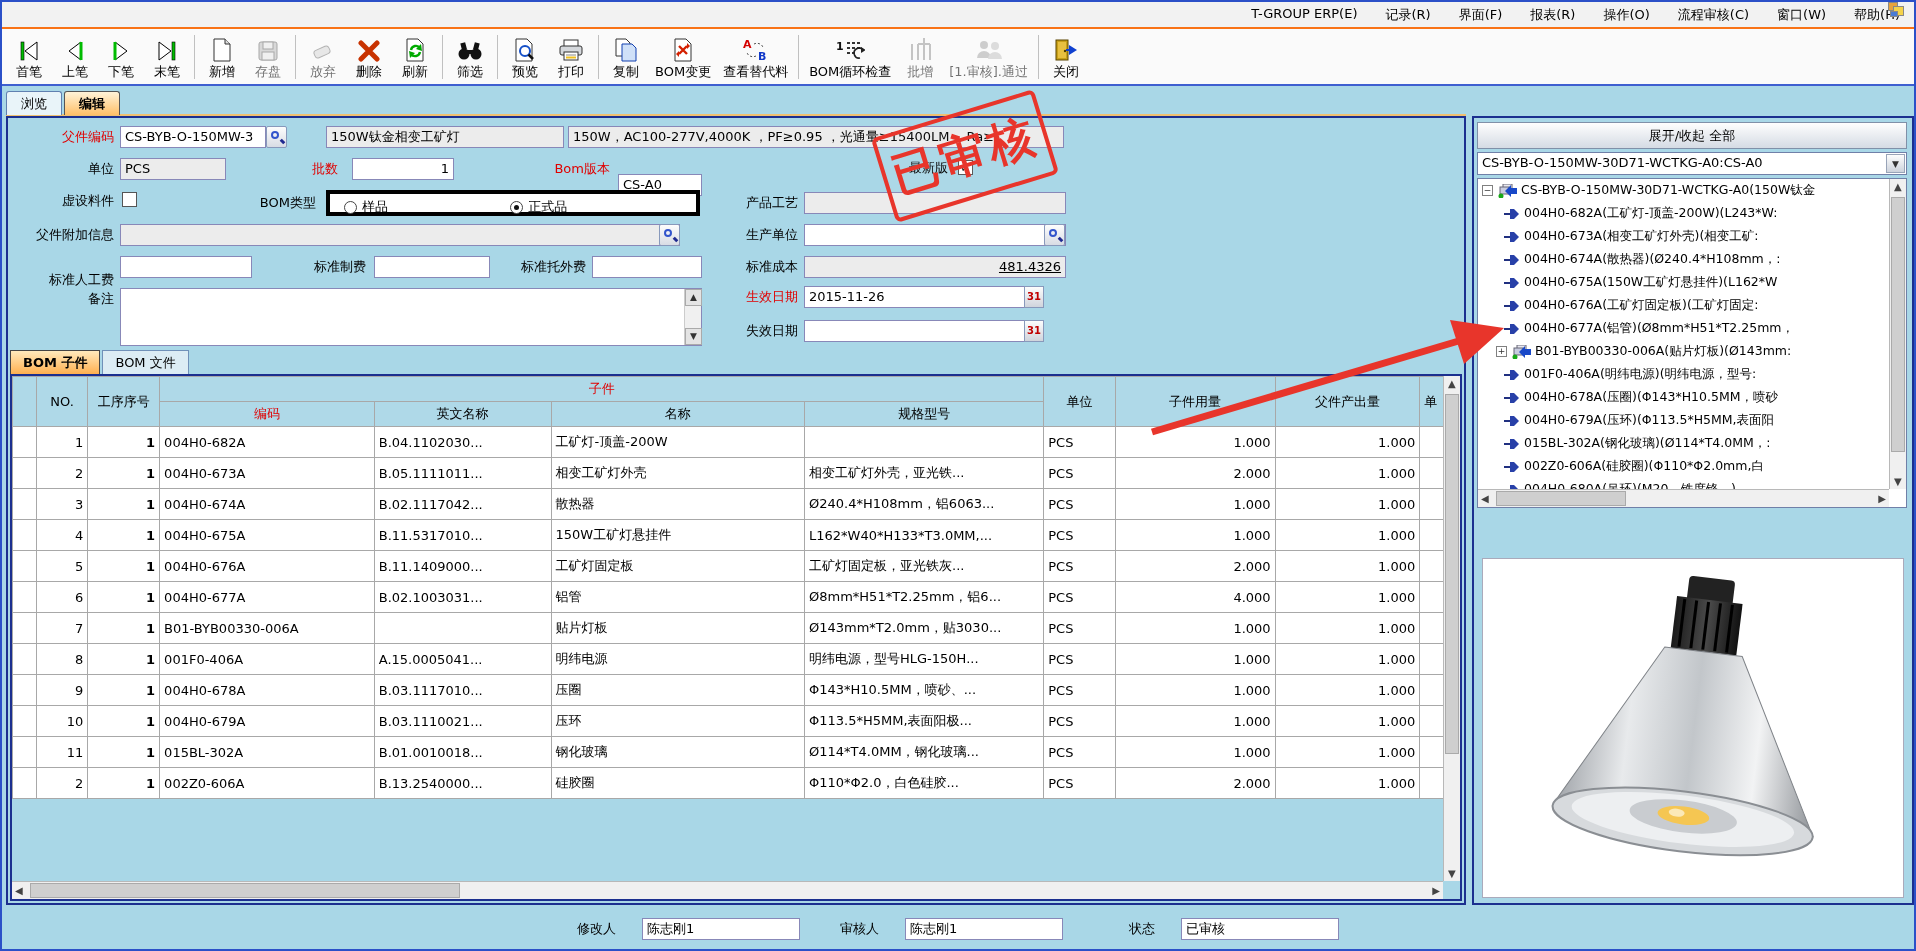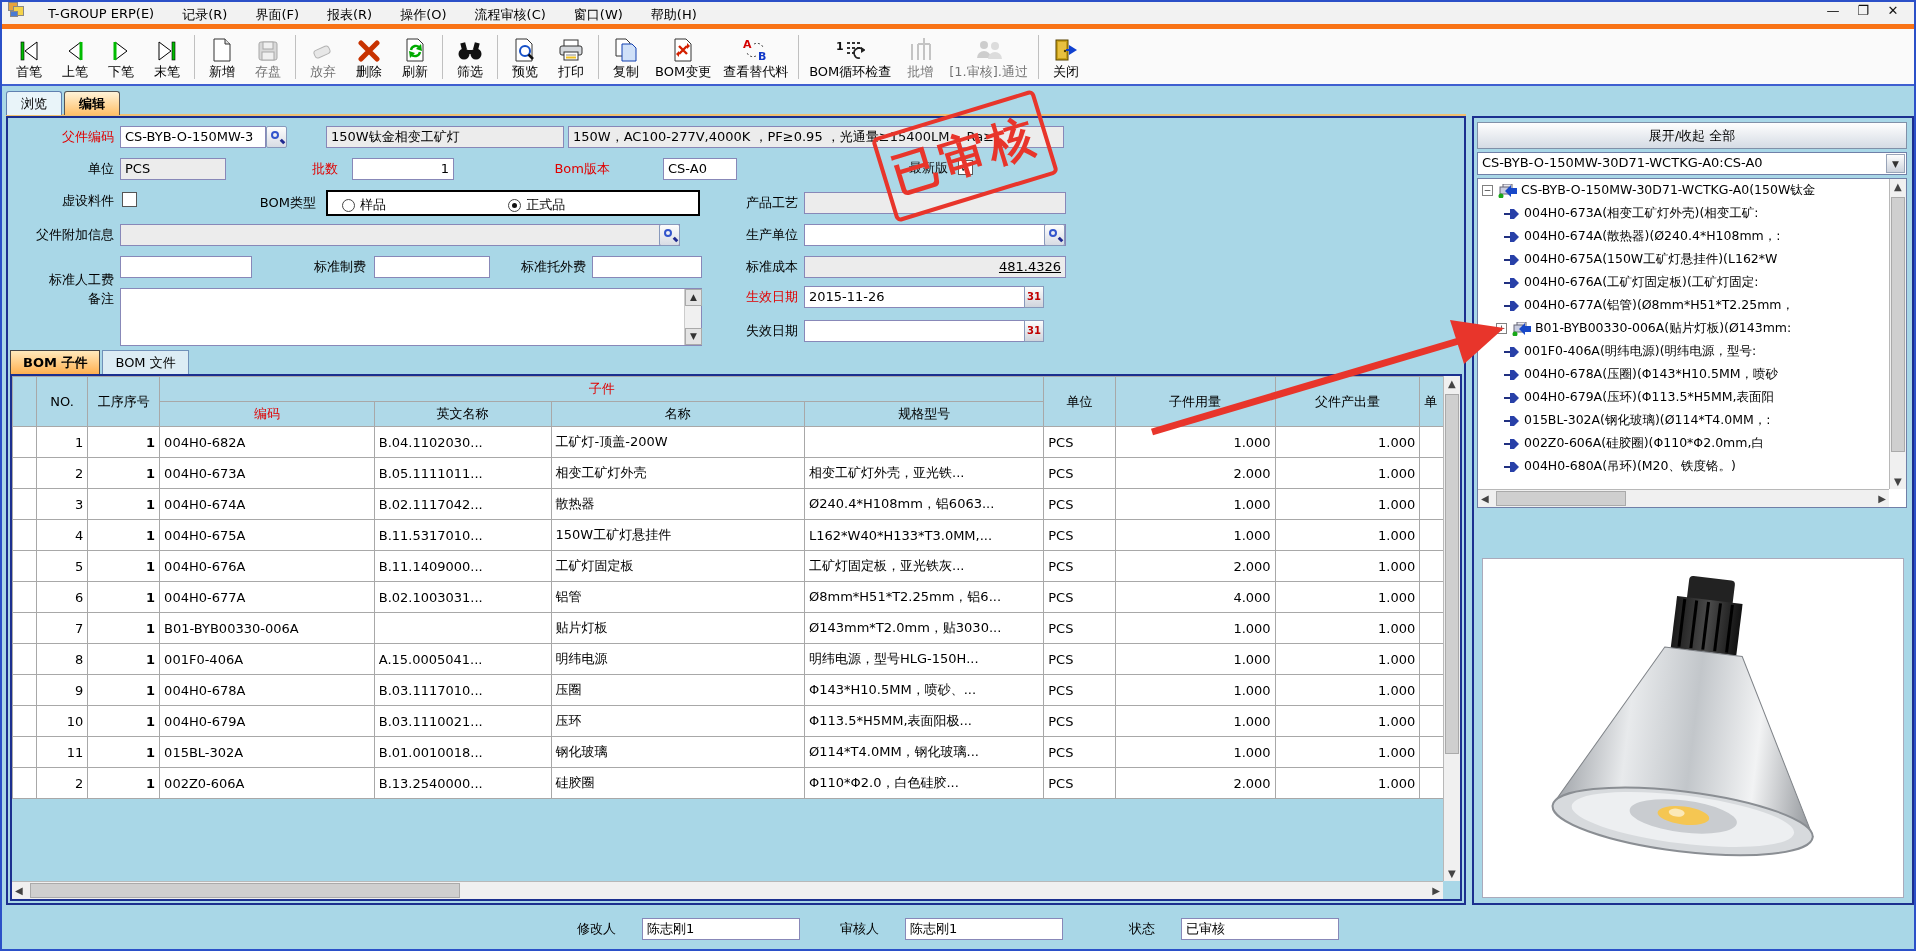--- a/index.html
+++ b/index.html
@@ -2,21 +2,21 @@
 <html><head>
 <meta charset="utf-8">
 <style>
   * { margin:0; padding:0; box-sizing:border-box; }
   html,body { width:1916px; height:951px; overflow:hidden; }
   body { font-family:"DejaVu Sans","Liberation Sans",sans-serif; font-size:13px; background:#A9D7E7;
          border:2px solid #2B50C8; position:relative; }
 
   
   .titlebar { position:absolute; left:0; top:0; width:100%; height:27px; background:#F2F2F2;
-              display:flex; align-items:flex-start; border-bottom:5px solid #f97316; }
+              display:flex; align-items:flex-end; border-bottom:2px solid #f97316;flex-direction:column; }
   .appicon { width:18px; height:16px; margin:0 8px 0 6px; position:relative; }
   .appicon .b1{position:absolute;left:0;top:0;width:10px;height:9px;background:#E8A33D;border:1px solid #888;}
   .appicon .b2{position:absolute;left:5px;top:4px;width:11px;height:10px;background:#F5D34A;border:1px solid #888;}
   .appicon .b3{position:absolute;left:2px;top:9px;width:8px;height:6px;background:#4A7BD4;border:1px solid #888;}
   .menu-item { padding:4px 14px; cursor:default; }
   .wincontrols { margin-left:auto; display:flex; align-items:center; gap:4px; padding-right:8px; }
   .winbtn { width:26px; height:20px; text-align:center; line-height:18px; font-size:13px; color:#111; cursor:default; }
 
   
   .toolbar { position:absolute; left:0; top:27px; width:100%; height:57px; background:#FAFAFA;
@@ -46,21 +46,21 @@
   .fld.gray { background:#ECECEC; }
   .fld.num { text-align:right; }
   .lookup-btn { position:absolute; width:21px; height:22px; background:linear-gradient(#FDFDFD,#D8DCE4);
                 border:1px solid #8899BB; border-radius:2px; cursor:default; }
   .mag { position:absolute; left:4px; top:4px; width:8px; height:8px; border:2px solid #3355CC; border-radius:50%; }
   .mag:after { content:""; position:absolute; left:7px; top:7px; width:5px; height:3px; background:#202A90; transform:rotate(45deg); }
   .cal-btn { position:absolute; width:20px; height:22px; background:linear-gradient(#FDFDFD,#D0D4DC);
              border:1px solid #8899BB; font-size:10px; color:#C00000; font-weight:bold; text-align:center; line-height:20px; cursor:default; }
   .chk { position:absolute; width:15px; height:15px; background:#FFF; border:1px solid #555; font-size:13px;
          line-height:13px; text-align:center; color:#222; }
-  .radio-panel { position:absolute; background:#FFF; border:2px solid #000000; height:26px; }
+  .radio-panel { position:absolute; background:#FFF; border:4px solid #000000; height:26px; }
   .radio { display:inline-flex; align-items:center; gap:5px; margin:4px 0 0 14px; }
   .rdot { width:13px; height:13px; border:1px solid #444; border-radius:50%; background:#FFF; position:relative; }
   .rdot.sel:after { content:""; position:absolute; left:3px; top:3px; width:5px; height:5px; border-radius:50%; background:#111; }
   .memo { position:absolute; background:#FFF; border:1px solid #8888B8; }
   .memo .sb { position:absolute; right:0; top:0; bottom:0; width:17px; background:#F0F0F0; border-left:1px solid #CCC; }
   .sb .ar { position:absolute; left:0; width:17px; height:17px; background:#E4E4E4; border:1px solid #AAA;
             font-size:9px; text-align:center; line-height:15px; color:#333; }
 
   .stamp { position:absolute; left:872px; top:-6px; width:170px; height:88px; border:4px solid #E8352B; border-radius:6px;
            color:#E8352B; font-size:46px; font-weight:bold; display:flex; align-items:center; justify-content:center;
@@ -357,21 +357,21 @@
       <span class="mag"></span>
     </div>
   <div class="fld gray" style="left:318px; top:8px; width:238px;">150W钛金相变工矿灯</div>
   <div class="fld gray" style="left:560px; top:8px; width:496px;">150W，AC100-277V,4000K ，PF≥0.95 ，光通量≥15400LM ，Ra≥</div>
 
   <label class="flabel" style="left:46px; top:40px; width:60px;">单位</label>
   <div class="fld gray" style="left:112px; top:40px; width:106px;">PCS</div>
   <label class="flabel red" style="left:270px; top:40px; width:60px;">批数</label>
   <div class="fld num" style="left:344px; top:40px; width:102px;">1</div>
   <label class="flabel red" style="left:530px; top:40px; width:72px;">Bom版本</label>
-  <div class="fld" style="left:610px; top:40px; width:74px;margin-left:45px;">CS-A0</div>
+  <div class="fld" style="left:610px; top:56px; width:84px;">CS-A0</div>
   <label class="flabel" style="left:880px; top:39px; width:60px;">最新版</label>
   <div class="chk" style="left:950px; top:42px;">✓</div>
 
   <label class="flabel" style="left:30px; top:72px; width:76px;">虚设料件</label>
   <div class="chk" style="left:114px; top:74px;"></div>
   <label class="flabel" style="left:228px; top:74px; width:80px;">BOM类型</label>
   <div class="radio-panel" style="left:318px; top:72px; width:374px;">
     <span class="radio">
         <span class="rdot"></span>
         <span>样品</span>
@@ -641,20 +641,28 @@
     <div class="tree-inner">
         <div class="titem">
           <span class="expander">−</span>
           <svg class="pin" width="20" height="14">
             <rect x="6" y="0" width="9" height="7" fill="#E8E8F0" stroke="#667"></rect>
             <rect x="3" y="3" width="9" height="7" fill="#C8CCE0" stroke="#667"></rect>
             <polygon points="14,4 20,4 20,10 14,10 14,13 8,7 14,1" fill="#1848C8"></polygon>
             <circle cx="4" cy="12" r="2.5" fill="#18A818"></circle>
           </svg>
           <span>CS-BYB-O-150MW-30D71-WCTKG-A0(150W钛金</span>
+        </div>
+        <div class="titem child">
+          <svg class="pin" width="16" height="12">
+            <line x1="0" y1="6" x2="6" y2="6" stroke="#203080" stroke-width="2"></line>
+            <rect x="6" y="1" width="4" height="10" fill="#2840A8"></rect>
+            <polygon points="10,1 15,6 10,11" fill="#2840A8"></polygon>
+          </svg>
+          <span>004H0-682A(工矿灯-顶盖-200W)(L243*W:</span>
         </div>
         <div class="titem child">
           <svg class="pin" width="16" height="12">
             <line x1="0" y1="6" x2="6" y2="6" stroke="#203080" stroke-width="2"></line>
             <rect x="6" y="1" width="4" height="10" fill="#2840A8"></rect>
             <polygon points="10,1 15,6 10,11" fill="#2840A8"></polygon>
           </svg>
           <span>004H0-673A(相变工矿灯外壳)(相变工矿:</span>
         </div>
         <div class="titem child">

